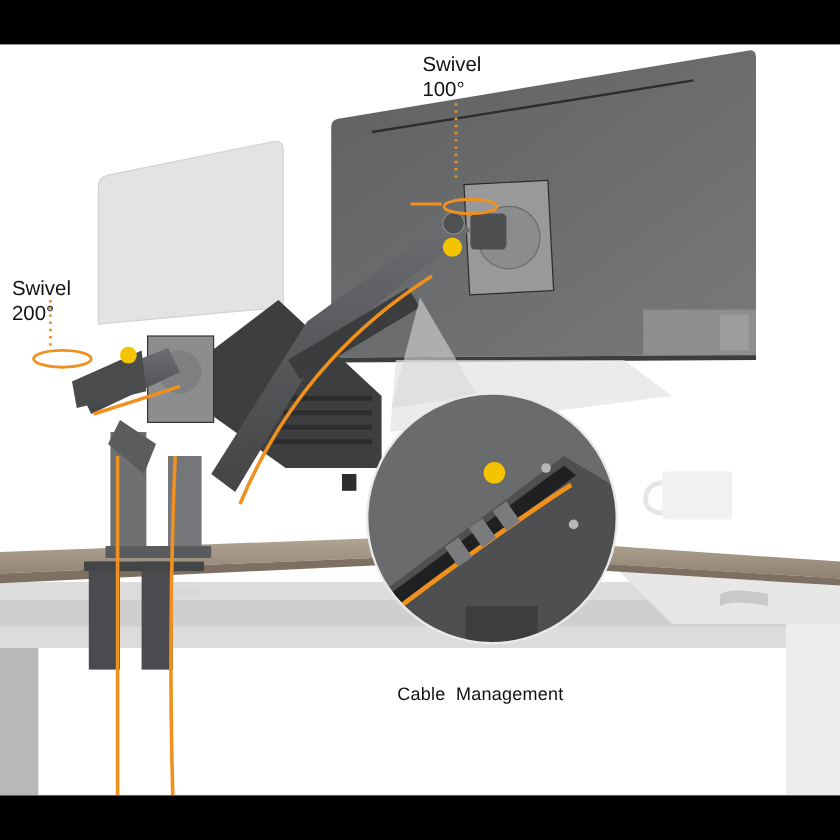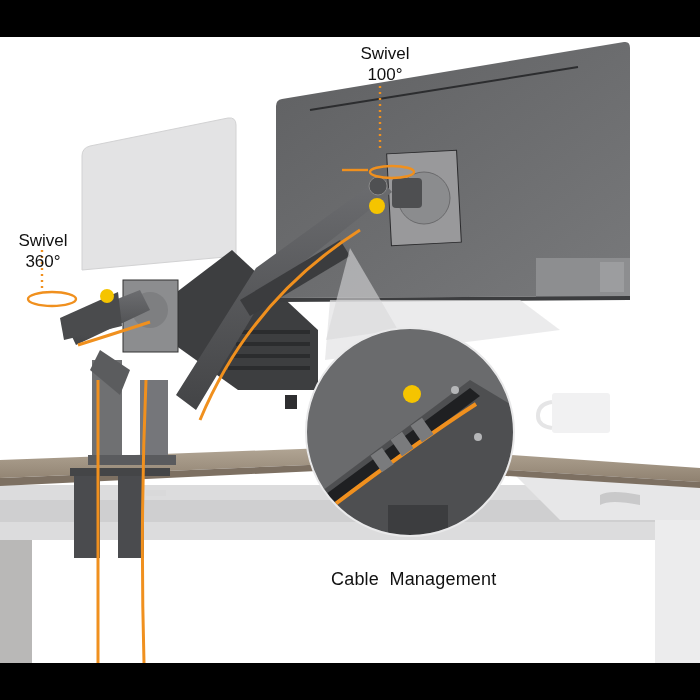--- a/index.html
+++ b/index.html
@@ -1,20 +1,20 @@
 <!DOCTYPE html>
 <html><head>
 <meta charset="utf-8">
 <style>
   html,body{margin:0;padding:0;background:#000;}
   .canvas{position:relative;width:700px;height:700px;overflow:hidden;background:#000;font-family:"Liberation Sans",sans-serif;}
   .photo{position:absolute;left:0;top:37px;width:700px;height:626px;background:#fff;overflow:hidden;}
   .abs{position:absolute;}
-  .label{position:absolute;color:#111;font-size:17px;line-height:21px;text-align:center;white-space:nowrap;}
-  .caption{position:absolute;color:#111;font-size:18px;line-height:20px;letter-spacing:.2px;white-space:pre;}
+  .label{position:absolute;color:#111;font-size:17px;line-height:21px;white-space:nowrap;}
+  .caption{position:absolute;color:#111;font-size:15px;line-height:20px;letter-spacing:.2px;white-space:pre;}
   svg{position:absolute;left:0;top:0;}
 </style>
 </head>
 <body>
 
 <div class="canvas">
   <div class="abs" style="left:0;top:0;width:700px;height:37px;background:#000;"></div>
 
   <div class="photo">
     <svg width="700" height="626" viewBox="0 37 700 626">
@@ -153,20 +153,20 @@
       </g>
     </svg>
 
     <div class="label" style="left:352px;top:6px;width:66px;">
       <div>Swivel</div>
       <div>100°</div>
     </div>
 
     <div class="label" style="left:10px;top:193px;width:66px;">
       <div>Swivel</div>
-      <div>360°</div>
+      <div>200°</div>
     </div>
 
     <div class="caption" style="left:331px;top:532px;">Cable  Management</div>
   </div>
 
   <div class="abs" style="left:0;top:663px;width:700px;height:37px;background:#000;"></div>
 </div>
 
 </body></html>

